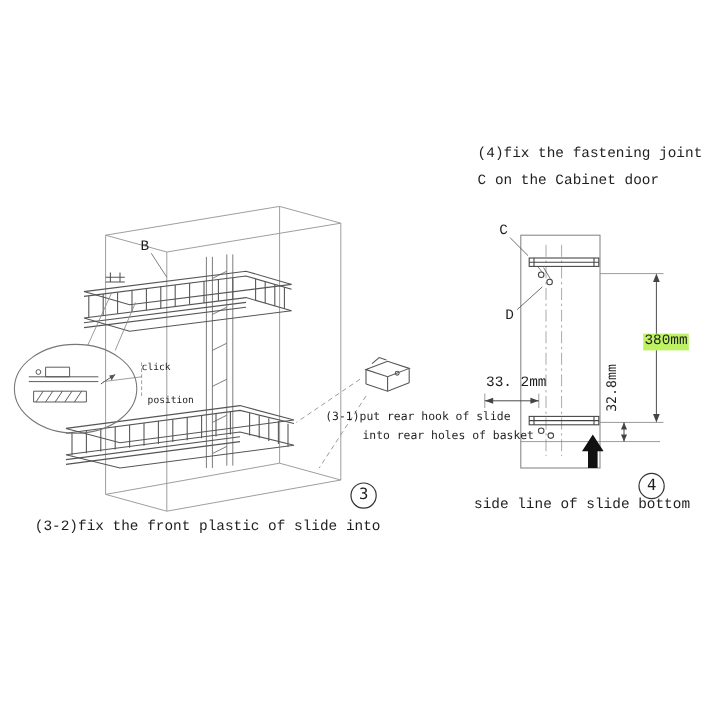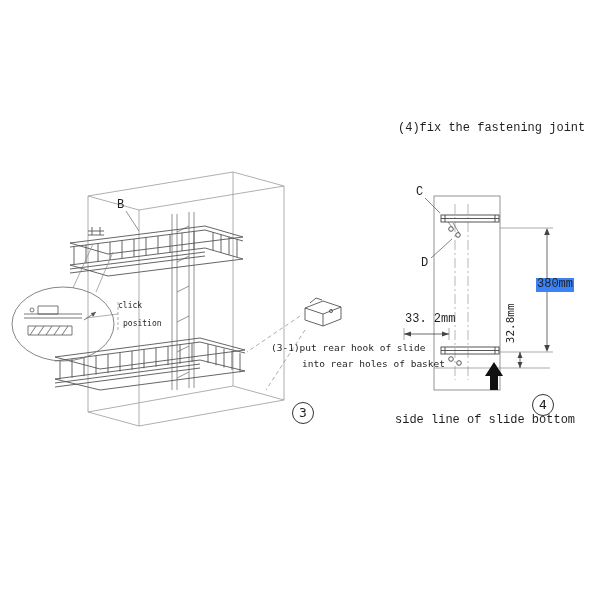--- a/index.html
+++ b/index.html
@@ -6,21 +6,21 @@
   #canvas{position:relative;width:600px;height:600px;background:#ffffff;overflow:hidden;
           font-family:"DejaVu Sans Mono","Liberation Mono",monospace;}
   svg{position:absolute;left:0;top:0;}
   .txt{position:absolute;color:#1f1f1f;white-space:pre;line-height:1.15;}
   .fs12{font-size:12px;font-family:Liberation Mono, monospace;}
   .fs11{font-size:11px;}
   .fs9{font-size:9.5px;}
   .fs8{font-size:8px;}
   .badge{position:absolute;width:22px;height:22px;border:1.3px solid #333;border-radius:50%;
          text-align:center;line-height:20px;font-size:13px;color:#1f1f1f;box-sizing:border-box;}
-  .bgw{background:#3b82f6;padding:0 1px;}
+  .bgw{background:#bef264;padding:0 1px;}
   .rot{transform:rotate(-90deg);transform-origin:center center;width:48px;text-align:center;}
 </style>
 </head>
 <body>
 
 <div id="canvas">
 
   <svg width="600" height="600" viewBox="0 0 600 600">
 
     <g stroke="#9a9a9a" stroke-width="0.8" fill="none">
@@ -126,29 +126,31 @@
       <path d="M404,334 l7,-2.5 v5 z" fill="#444"></path>
       <path d="M449,334 l-7,-2.5 v5 z" fill="#444"></path>
     </g>
 
     <path d="M494,362 L485,376 H490 V390 H498 V376 H503 Z" fill="#111" stroke="none"></path>
   </svg>
 
   <div class="txt fs12" style="left:117px;top:199px;">B</div>
 
   <div class="txt fs8" style="left:118px;top:301px;">click</div>
-  <div class="txt fs8" style="left:123px;top:319px;text-align:center;">position</div>
+  <div class="txt fs8" style="left:123px;top:329px;text-align:center;">position</div>
 
   <div class="txt fs9" style="left:271px;top:343px;">(3-1)put rear hook of slide</div>
   <div class="txt fs9" style="left:285px;top:359px;margin-left:17px;">into rear holes of basket</div>
 
   <div class="badge" style="left:292px;top:402px;">3</div>
 
+  <div class="txt fs12" style="left:29px;top:433px;">(3-2)fix the front plastic of slide into</div>
 
   <div class="txt fs12" style="left:398px;top:122px;">(4)fix the fastening joint</div>
+  <div class="txt fs12" style="left:398px;top:144px;">C on the Cabinet door</div>
 
   <div class="txt fs12" style="left:416px;top:186px;">C</div>
   <div class="txt fs12" style="left:421px;top:257px;">D</div>
 
   <div class="txt fs12 bgw" style="left:536px;top:278px;">380mm</div>
   <div class="txt fs12" style="left:405px;top:313px;">33. 2mm</div>
   <div class="txt fs11 rot" style="left:487px;top:317px;">32.8mm</div>
 
   <div class="badge" style="left:532px;top:394px;">4</div>
 

